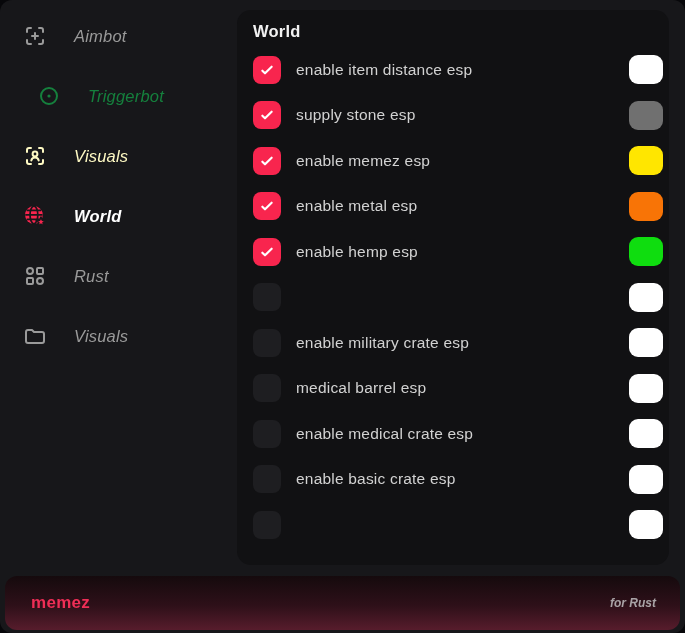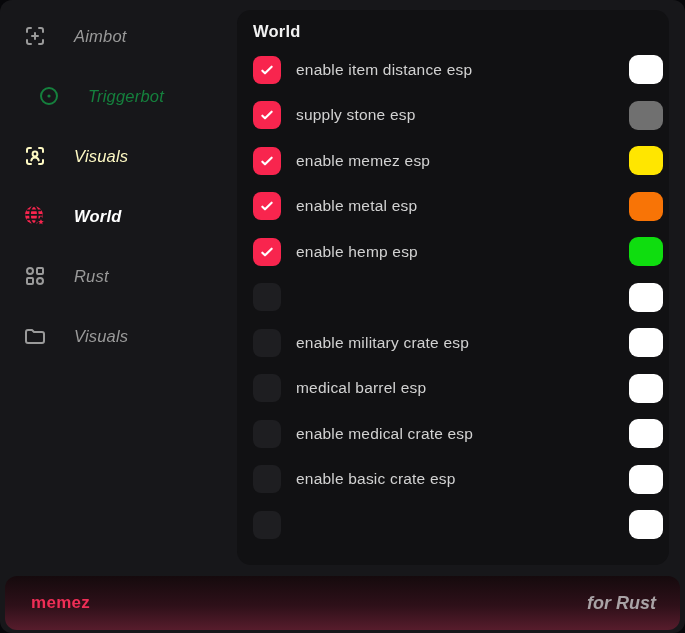--- a/index.html
+++ b/index.html
@@ -25,21 +25,21 @@
     display:flex;align-items:center;justify-content:center;cursor:pointer;}
   .checkbox.checked{background:#f8254e;}
   .checkbox svg{width:16px;height:16px;}
   .row-label{margin-left:15px;font-size:15.5px;color:#d2d2d2;letter-spacing:.2px;}
   .swatch{margin-left:auto;width:34px;height:29px;border-radius:9px;flex:0 0 auto;cursor:pointer;}
   
   #footer{position:absolute;left:5px;right:5px;bottom:3px;height:54px;border-radius:12px;
     background:linear-gradient(180deg,#150a0d 0%,#2e1019 55%,#571c2c 100%);
     display:flex;align-items:center;padding:0 24px 0 26px;box-sizing:border-box;}
   #brand{font-size:17px;font-weight:bold;color:#ef2e56;letter-spacing:.3px;}
-  #tagline{margin-left:auto;font-size:18px;font-weight:bold;font-style:italic;color:#a9a3a6;}
+  #tagline{margin-left:auto;font-size:12px;font-weight:bold;font-style:italic;color:#a9a3a6;}
 </style>
 </head>
 <body>
 
 <div id="window">
   <nav id="sidebar">
       <div class="side-item st-normal">
         <span class="ic">
           <svg viewBox="0 0 24 24" width="24" height="24">
             <path fill="none" stroke="currentColor" stroke-width="2" stroke-linecap="round" stroke-linejoin="round" d="M8 4H6a2 2 0 0 0-2 2v2"></path>

